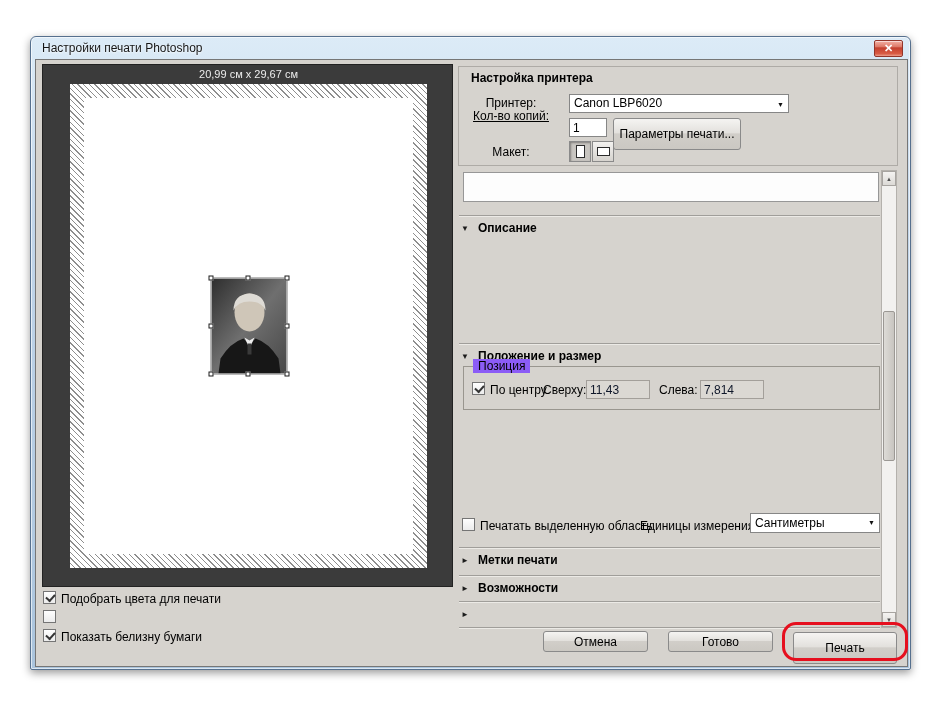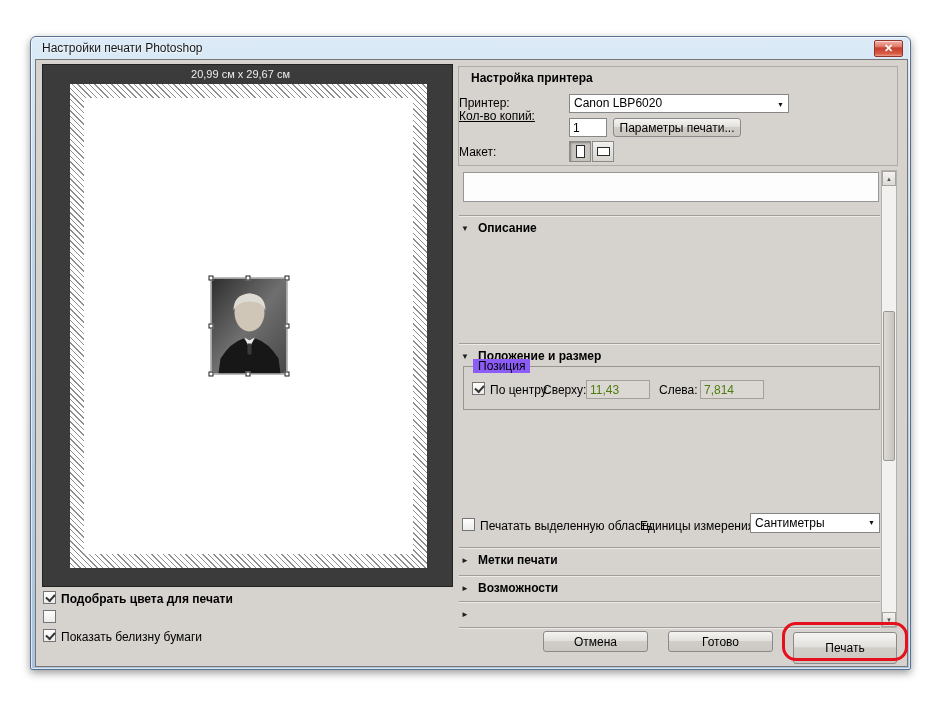--- a/index.html
+++ b/index.html
@@ -9,37 +9,37 @@
   #window{position:absolute;left:30px;top:36px;width:881px;height:634px;border:1px solid #56708e;border-radius:6px 6px 2px 2px;
     background:linear-gradient(180deg,#dcebf7 0%,#c2d6ea 30%,#aac4dd 100%);
     box-shadow:0 3px 9px rgba(0,0,0,.4),inset 0 0 0 1px rgba(255,255,255,.6);}
   .title-text{position:absolute;left:11px;top:4px;color:#161616;text-shadow:0 1px 2px rgba(255,255,255,.9);}
   .close-btn{position:absolute;right:7px;top:3px;width:29px;height:17px;border:1px solid #93352a;border-radius:2px;
     background:linear-gradient(180deg,#f3b0a4 0%,#dd7866 40%,#c3402e 45%,#d95c45 85%,#eba08e 100%);
     color:#fff;font-size:11px;font-weight:bold;text-align:center;line-height:15px;box-shadow:inset 0 1px 0 rgba(255,255,255,.55);cursor:default;}
   .dialog{position:absolute;left:4px;top:22px;width:873px;height:608px;background:#d6d3ce;border:1px solid #767676;}
 
   .preview-panel{position:absolute;left:6px;top:4px;width:411px;height:523px;background:#3b3b3b;border:1px solid #222;}
-  .size-label{position:absolute;left:19px;top:3px;width:357px;text-align:center;color:#ececec;font-size:11px;}
+  .size-label{position:absolute;left:27px;top:3px;width:357px;text-align:center;color:#ececec;font-size:11px;}
   .page{position:absolute;left:27px;top:19px;width:357px;height:484px;background:#fff;}
   .page-hatch{position:absolute;left:0;top:0;right:0;bottom:0;
     background:repeating-linear-gradient(45deg,#ffffff 0px,#ffffff 3px,#8e8e8e 3px,#8e8e8e 4px);}
   .page-inner{position:absolute;left:14px;top:14px;right:14px;bottom:14px;background:#fff;}
   .photo-wrap{position:absolute;left:50%;top:50%;width:75px;height:95px;transform:translate(-50%,-50%);outline:1px solid #777;}
   .handle{position:absolute;width:5px;height:5px;background:#fff;border:1px solid #1d1d1d;}
 
   .lbl{position:absolute;white-space:nowrap;}
   .bold{font-weight:bold;}
 
   .printer-box{position:absolute;left:422px;top:6px;width:440px;height:100px;border:1px solid #aeaba6;}
-  .row-label{position:absolute;left:0;width:104px;text-align:left;white-space:nowrap;}
+  .row-label{position:absolute;left:0;width:104px;text-align:center;white-space:nowrap;}
   .combo{position:absolute;background:#fff;border:1px solid #868686;padding-left:4px;line-height:17px;white-space:nowrap;}
   .combo-arrow{position:absolute;right:4px;top:50%;transform:translateY(-50%);font-size:7px;color:#111;}
   .tbox{position:absolute;background:#fff;border:1px solid #868686;font-family:"Liberation Sans",sans-serif;font-size:12px;padding:0 3px;color:#000;}
-  .tbox.disabled{background:#dbd8d3;color:#4d7c0f;border-color:#a39f9a;}
+  .tbox.disabled{background:#dbd8d3;color:#0f172a;border-color:#a39f9a;}
   .push-btn{position:absolute;border:1px solid #8a8a8a;border-radius:3px;
     background:linear-gradient(180deg,#f5f4f2 0%,#e3e1dd 45%,#d1cec9 50%,#cbc8c2 100%);
     font-family:"Liberation Sans",sans-serif;font-size:12px;text-align:center;color:#000;line-height:18px;}
   .layout-btn{position:absolute;top:74px;width:22px;height:21px;border:1px solid #8a8a8a;
     background:linear-gradient(180deg,#f2f1ef,#d6d3ce);display:flex;align-items:center;justify-content:center;}
   .layout-btn.pressed{background:#c8c5c0;box-shadow:inset 1px 1px 2px rgba(0,0,0,.35);}
   .pg-portrait{width:9px;height:13px;border:1px solid #2b2b2b;background:#fff;}
   .pg-landscape{width:13px;height:9px;border:1px solid #2b2b2b;background:#fff;}
 
   .white-box{position:absolute;left:427px;top:112px;width:416px;height:30px;background:#fdfdfd;border:1px solid #979797;}
@@ -115,21 +115,21 @@
       <div class="lbl bold" style="left:12px;top:4px;">Настройка принтера</div>
 
       <div class="row-label" style="top:29px;">Принтер:</div>
       <div class="combo" style="left:110px;top:27px;width:220px;height:19px;">
         <span>Canon LBP6020</span>
         <span class="combo-arrow">▼</span>
       </div>
 
       <div class="row-label" style="top:42px;text-decoration:underline;">Кол-во копий:</div>
       <input class="tbox" style="left: 110px; top: 51px; width: 38px; height: 19px;" value="1">
-      <button class="push-btn" style="left:154px;top:51px;width:128px;height:19px;">Параметры печати...</button>
+      <button class="push-btn" style="left:154px;top:51px;width:128px;height:32px;">Параметры печати...</button>
 
       <div class="row-label" style="top:78px;">Макет:</div>
       <div class="layout-btn pressed" style="left:110px;">
         <span class="pg-portrait"></span>
       </div>
       <div class="layout-btn" style="left:133px;">
         <span class="pg-landscape"></span>
       </div>
     </div>
 
@@ -186,21 +186,21 @@
       <div class="sb-btn sb-up">
         <span>▲</span>
       </div>
       <div class="sb-thumb"></div>
       <div class="sb-btn sb-down">
         <span>▼</span>
       </div>
     </div>
 
     <span class="checkbox checked" style="left:7px;top:531px;"></span>
-    <span class="lbl" style="left:25px;top:532px;font-weight:bold;">Подобрать цвета для печати</span>
+    <span class="lbl" style="left:25px;top:532px;">Подобрать цвета для печати</span>
     <span class="checkbox" style="left:7px;top:550px;"></span>
     <span class="checkbox checked" style="left:7px;top:569px;"></span>
     <span class="lbl" style="left:25px;top:570px;">Показать белизну бумаги</span>
 
     <button class="push-btn" style="left:507px;top:571px;width:105px;height:21px;">Отмена</button>
     <button class="push-btn" style="left:632px;top:571px;width:105px;height:21px;">Готово</button>
     <button class="push-btn" style="left:757px;top:572px;width:104px;height:32px;">Печать</button>
     <div class="red-ring"></div>
 
   </div>

